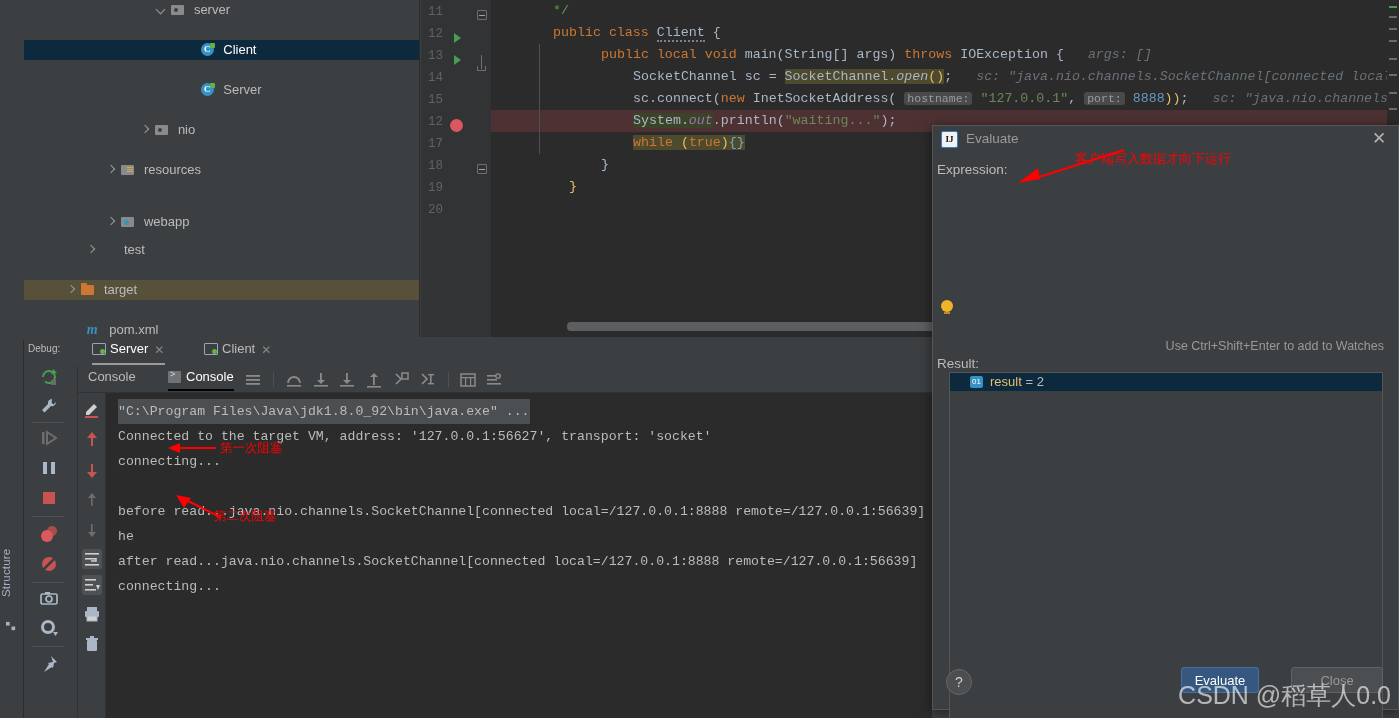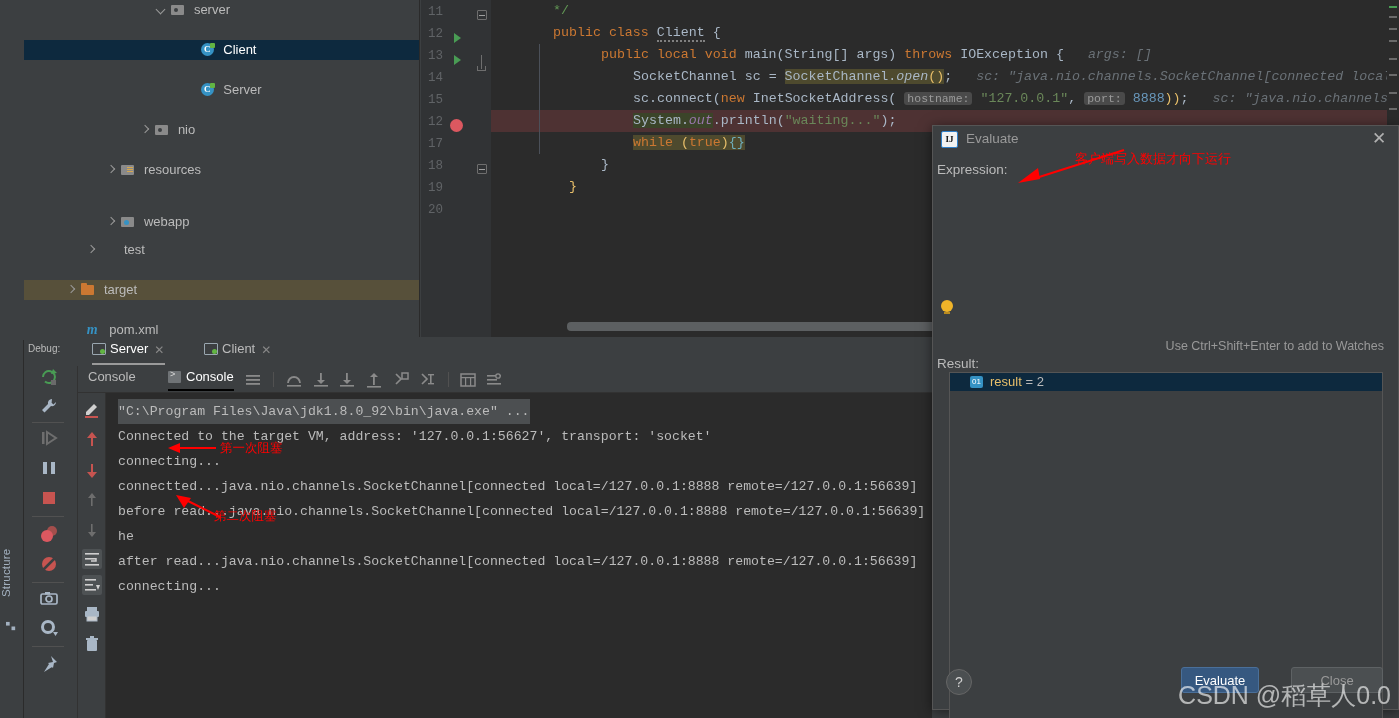--- a/index.html
+++ b/index.html
@@ -722,21 +722,20 @@
               <rect x="3" y="3" width="12" height="2" fill="#a9b7c6"></rect>
               <rect x="7" y="1" width="4" height="2" fill="#a9b7c6"></rect>
             </svg>
         </div>
       </div>
 
       <div class="console">
         <div class="ctext cmdline" style="top:6px">"C:\Program Files\Java\jdk1.8.0_92\bin\java.exe" ...</div>
         <div class="ctext" style="top:31px">Connected to the target VM, address: '127.0.0.1:56627', transport: 'socket'</div>
         <div class="ctext" style="top:56px">connecting...</div>
-        <div class="ctext" style="top:81px">connectted...java.nio.channels.SocketChannel[connected local=/127.0.0.1:8888 remote=/127.0.0.1:56639]</div>
         <div class="ctext" style="top:106px">before read...java.nio.channels.SocketChannel[connected local=/127.0.0.1:8888 remote=/127.0.0.1:56639]</div>
         <div class="ctext" style="top:131px">he</div>
         <div class="ctext" style="top:156px">after read...java.nio.channels.SocketChannel[connected local=/127.0.0.1:8888 remote=/127.0.0.1:56639]</div>
         <div class="ctext" style="top:181px">connecting...</div>
       </div>
     </div>
   </div>
 
   <svg class="arrow-red" style="left:168px;top:440px;width:50px;height:16px" viewBox="0 0 50 16">
     <line x1="10" y1="8" x2="48" y2="8" stroke="#ff0000" stroke-width="2"></line>

